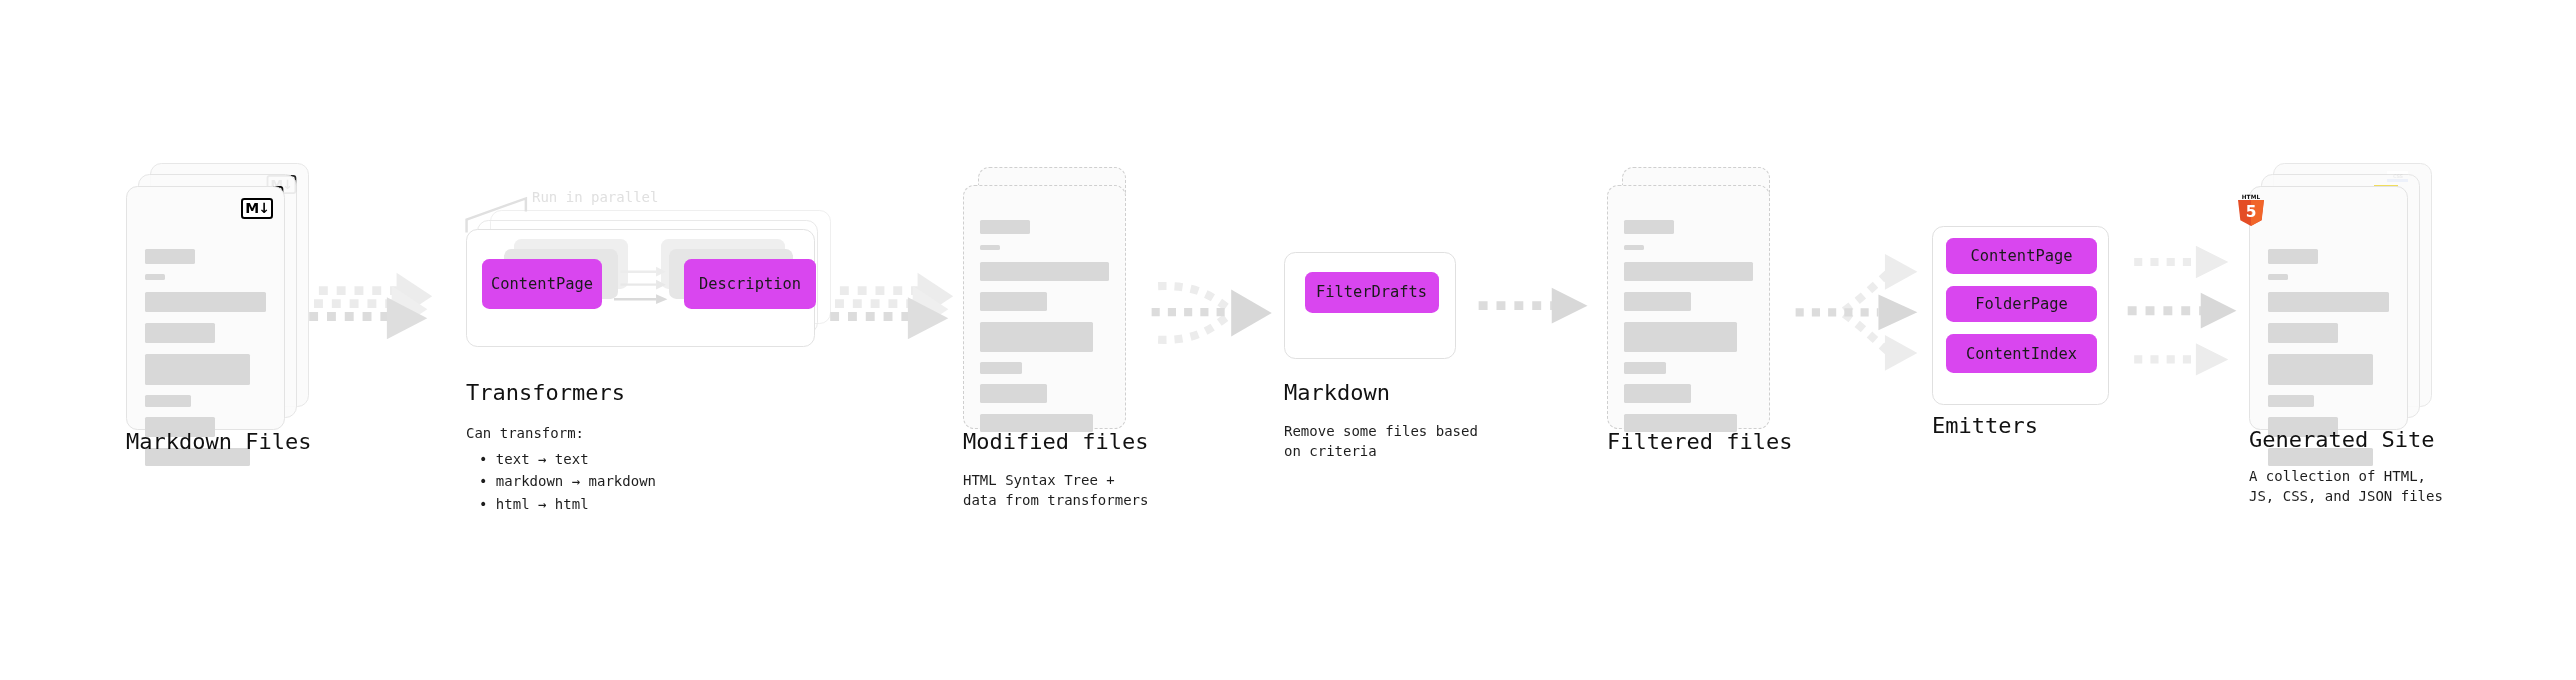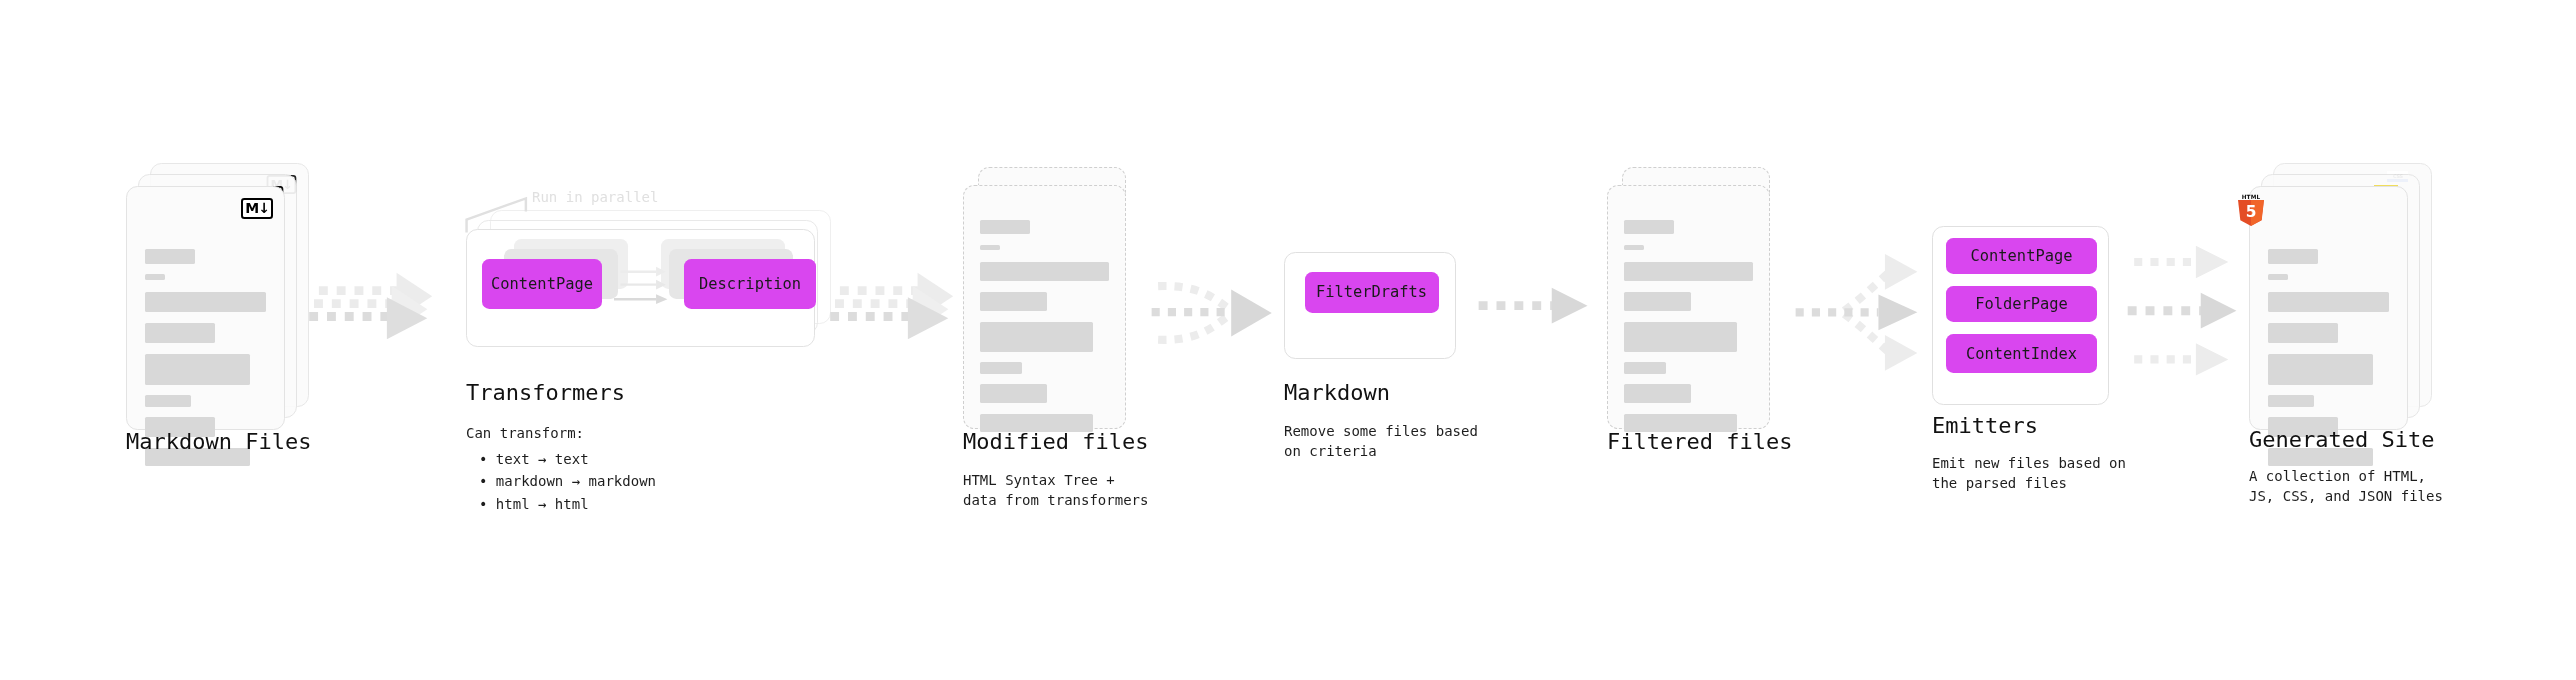--- a/index.html
+++ b/index.html
@@ -318,22 +318,20 @@
       </div>
       <div class="chip" style="left:13px; top:59px; width:151px; height:36px;">
         <span>FolderPage</span>
       </div>
       <div class="chip" style="left:13px; top:107px; width:151px; height:39px;">
         <span>ContentIndex</span>
       </div>
     </div>
   </div>
   <div class="title" style="left:1932px; top:413px;">Emitters</div>
-  <div class="sub" style="left:1932px; top:453px;">Emit new files based on
-the parsed files</div>
 
   <svg class="arrowsvg" style="left:2126px; top:236px;" width="130" height="138" viewBox="0 0 160 170">
     <g stroke="#ececec" stroke-width="10" stroke-dasharray="10 10" fill="none">
       <line x1="10" y1="32" x2="88" y2="32"></line>
       <line x1="10" y1="152" x2="88" y2="152"></line>
     </g>
     <g stroke="#dcdcdc" stroke-width="11" stroke-dasharray="11 11" fill="none">
       <line x1="2" y1="92" x2="95" y2="92"></line>
     </g>
     <polygon points="86,12 126,32 86,52" fill="#ececec"></polygon>

